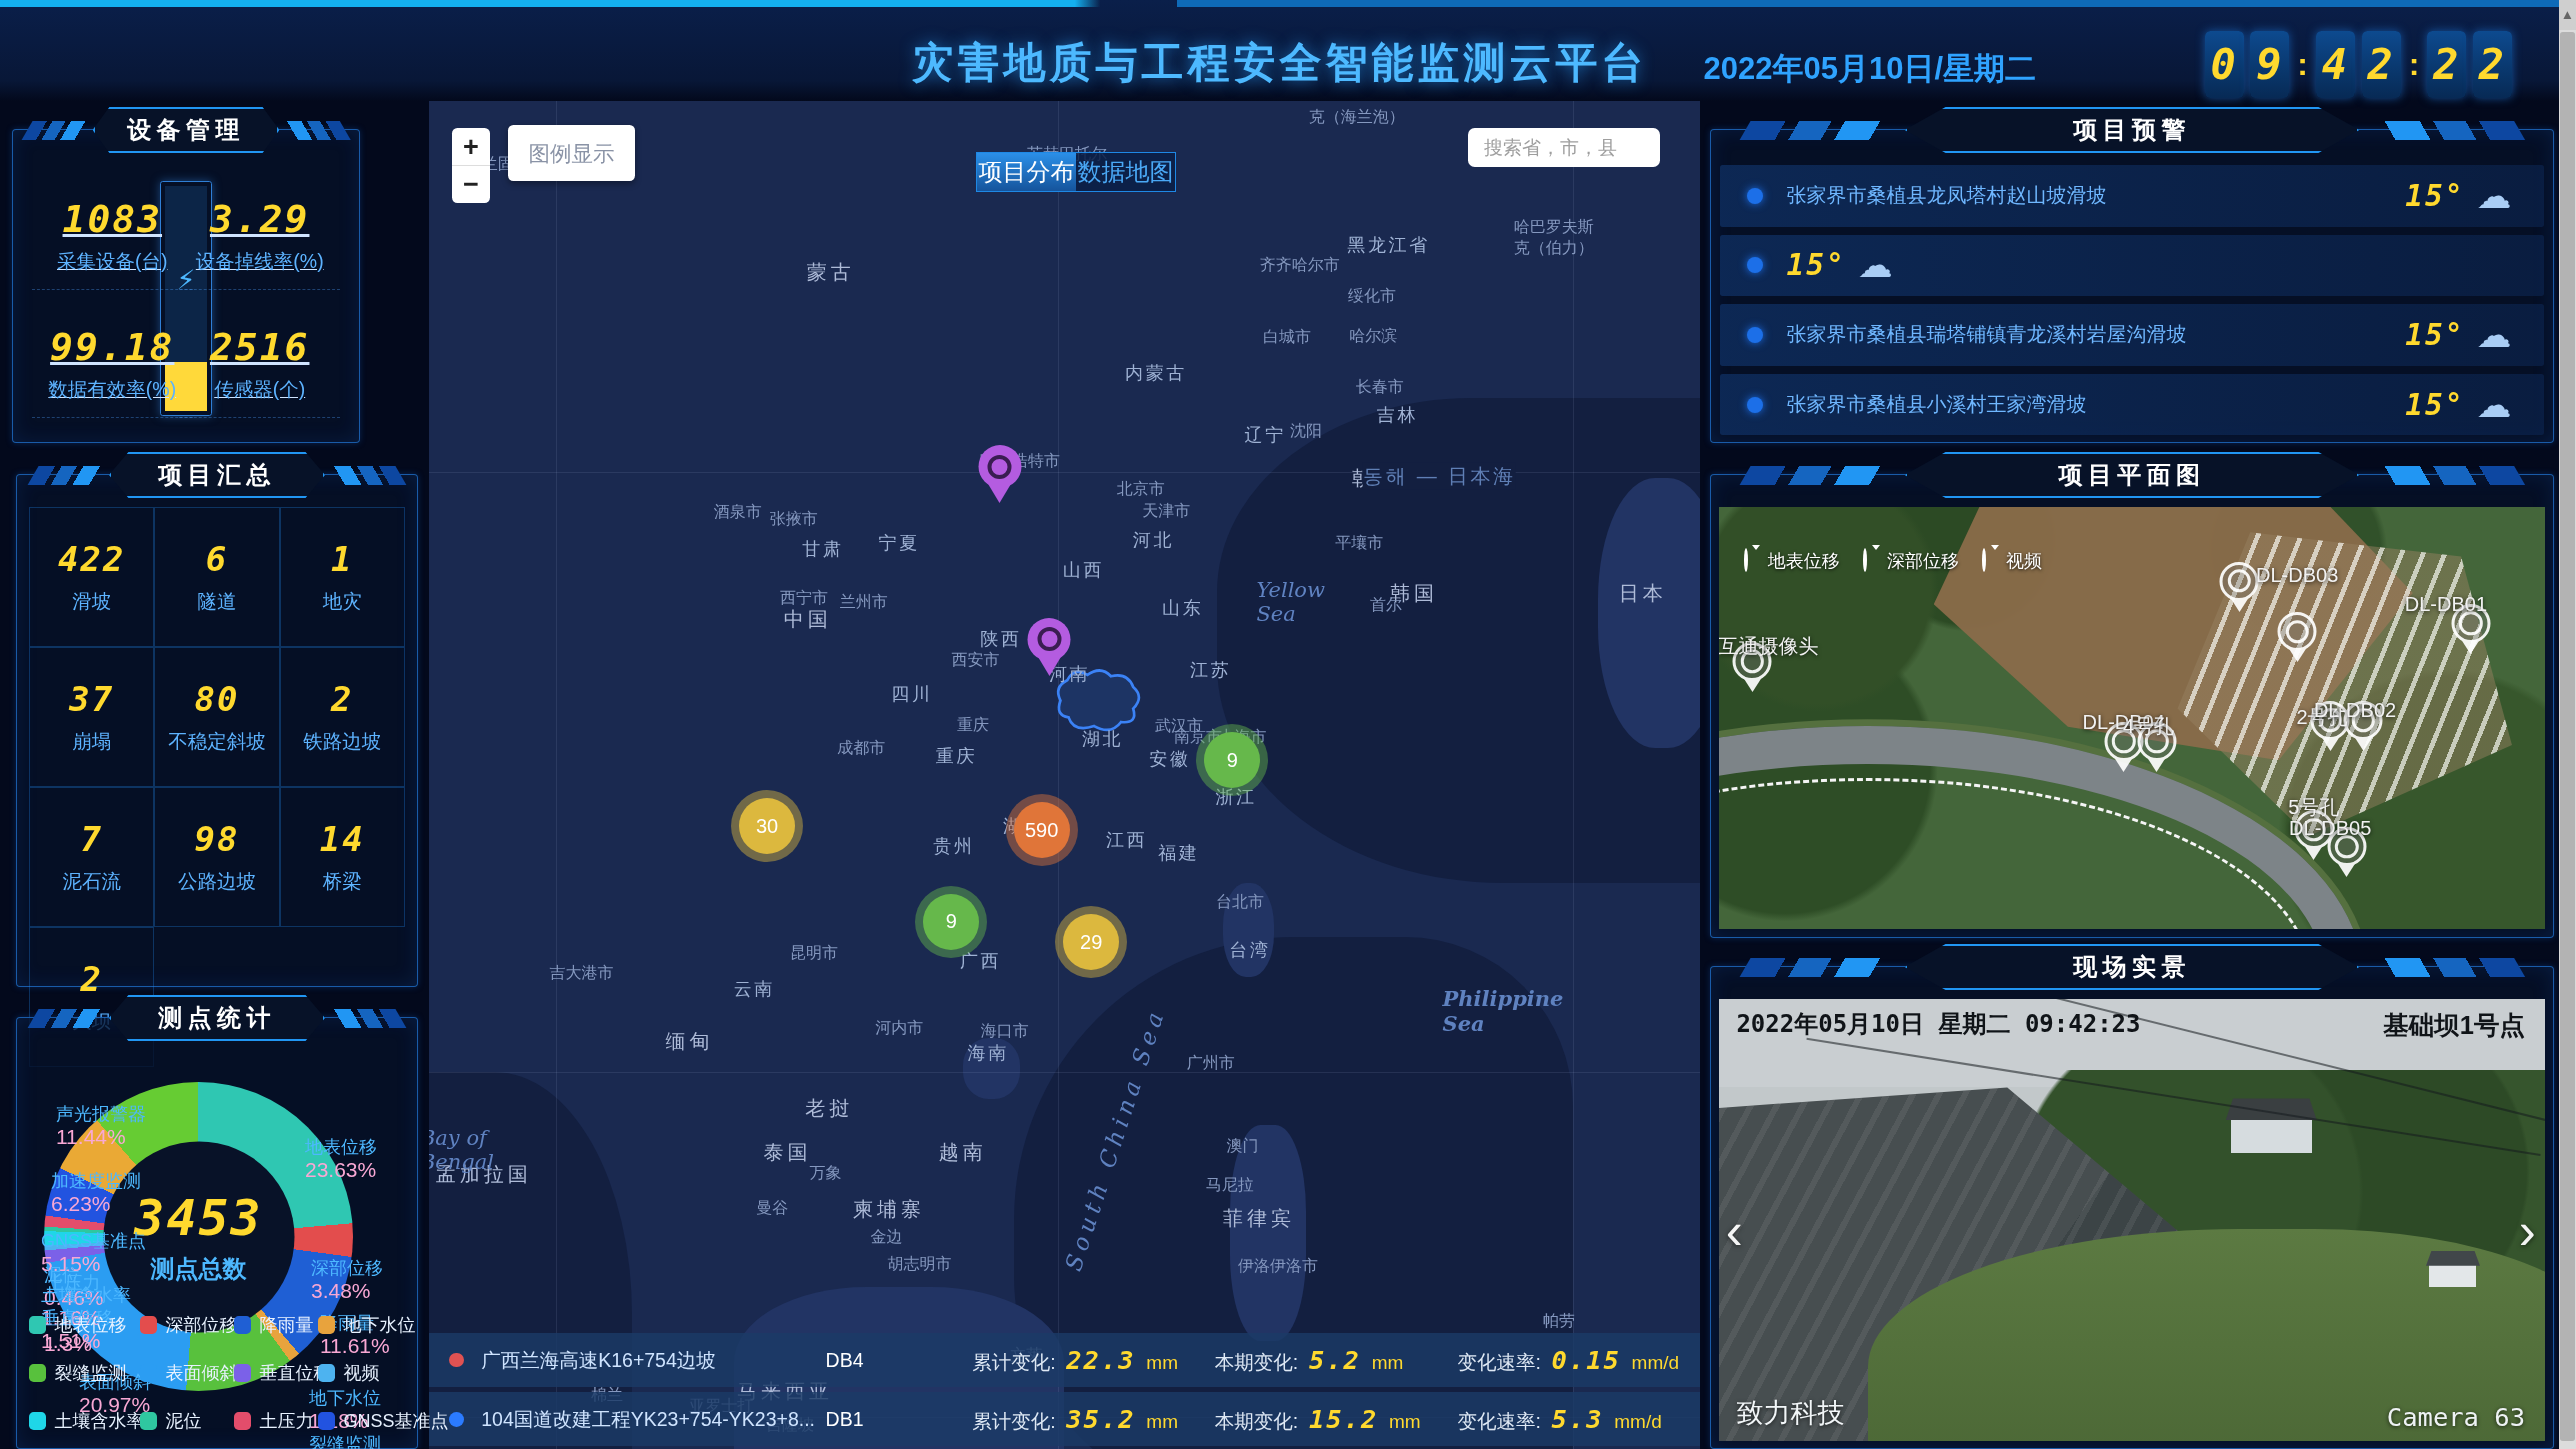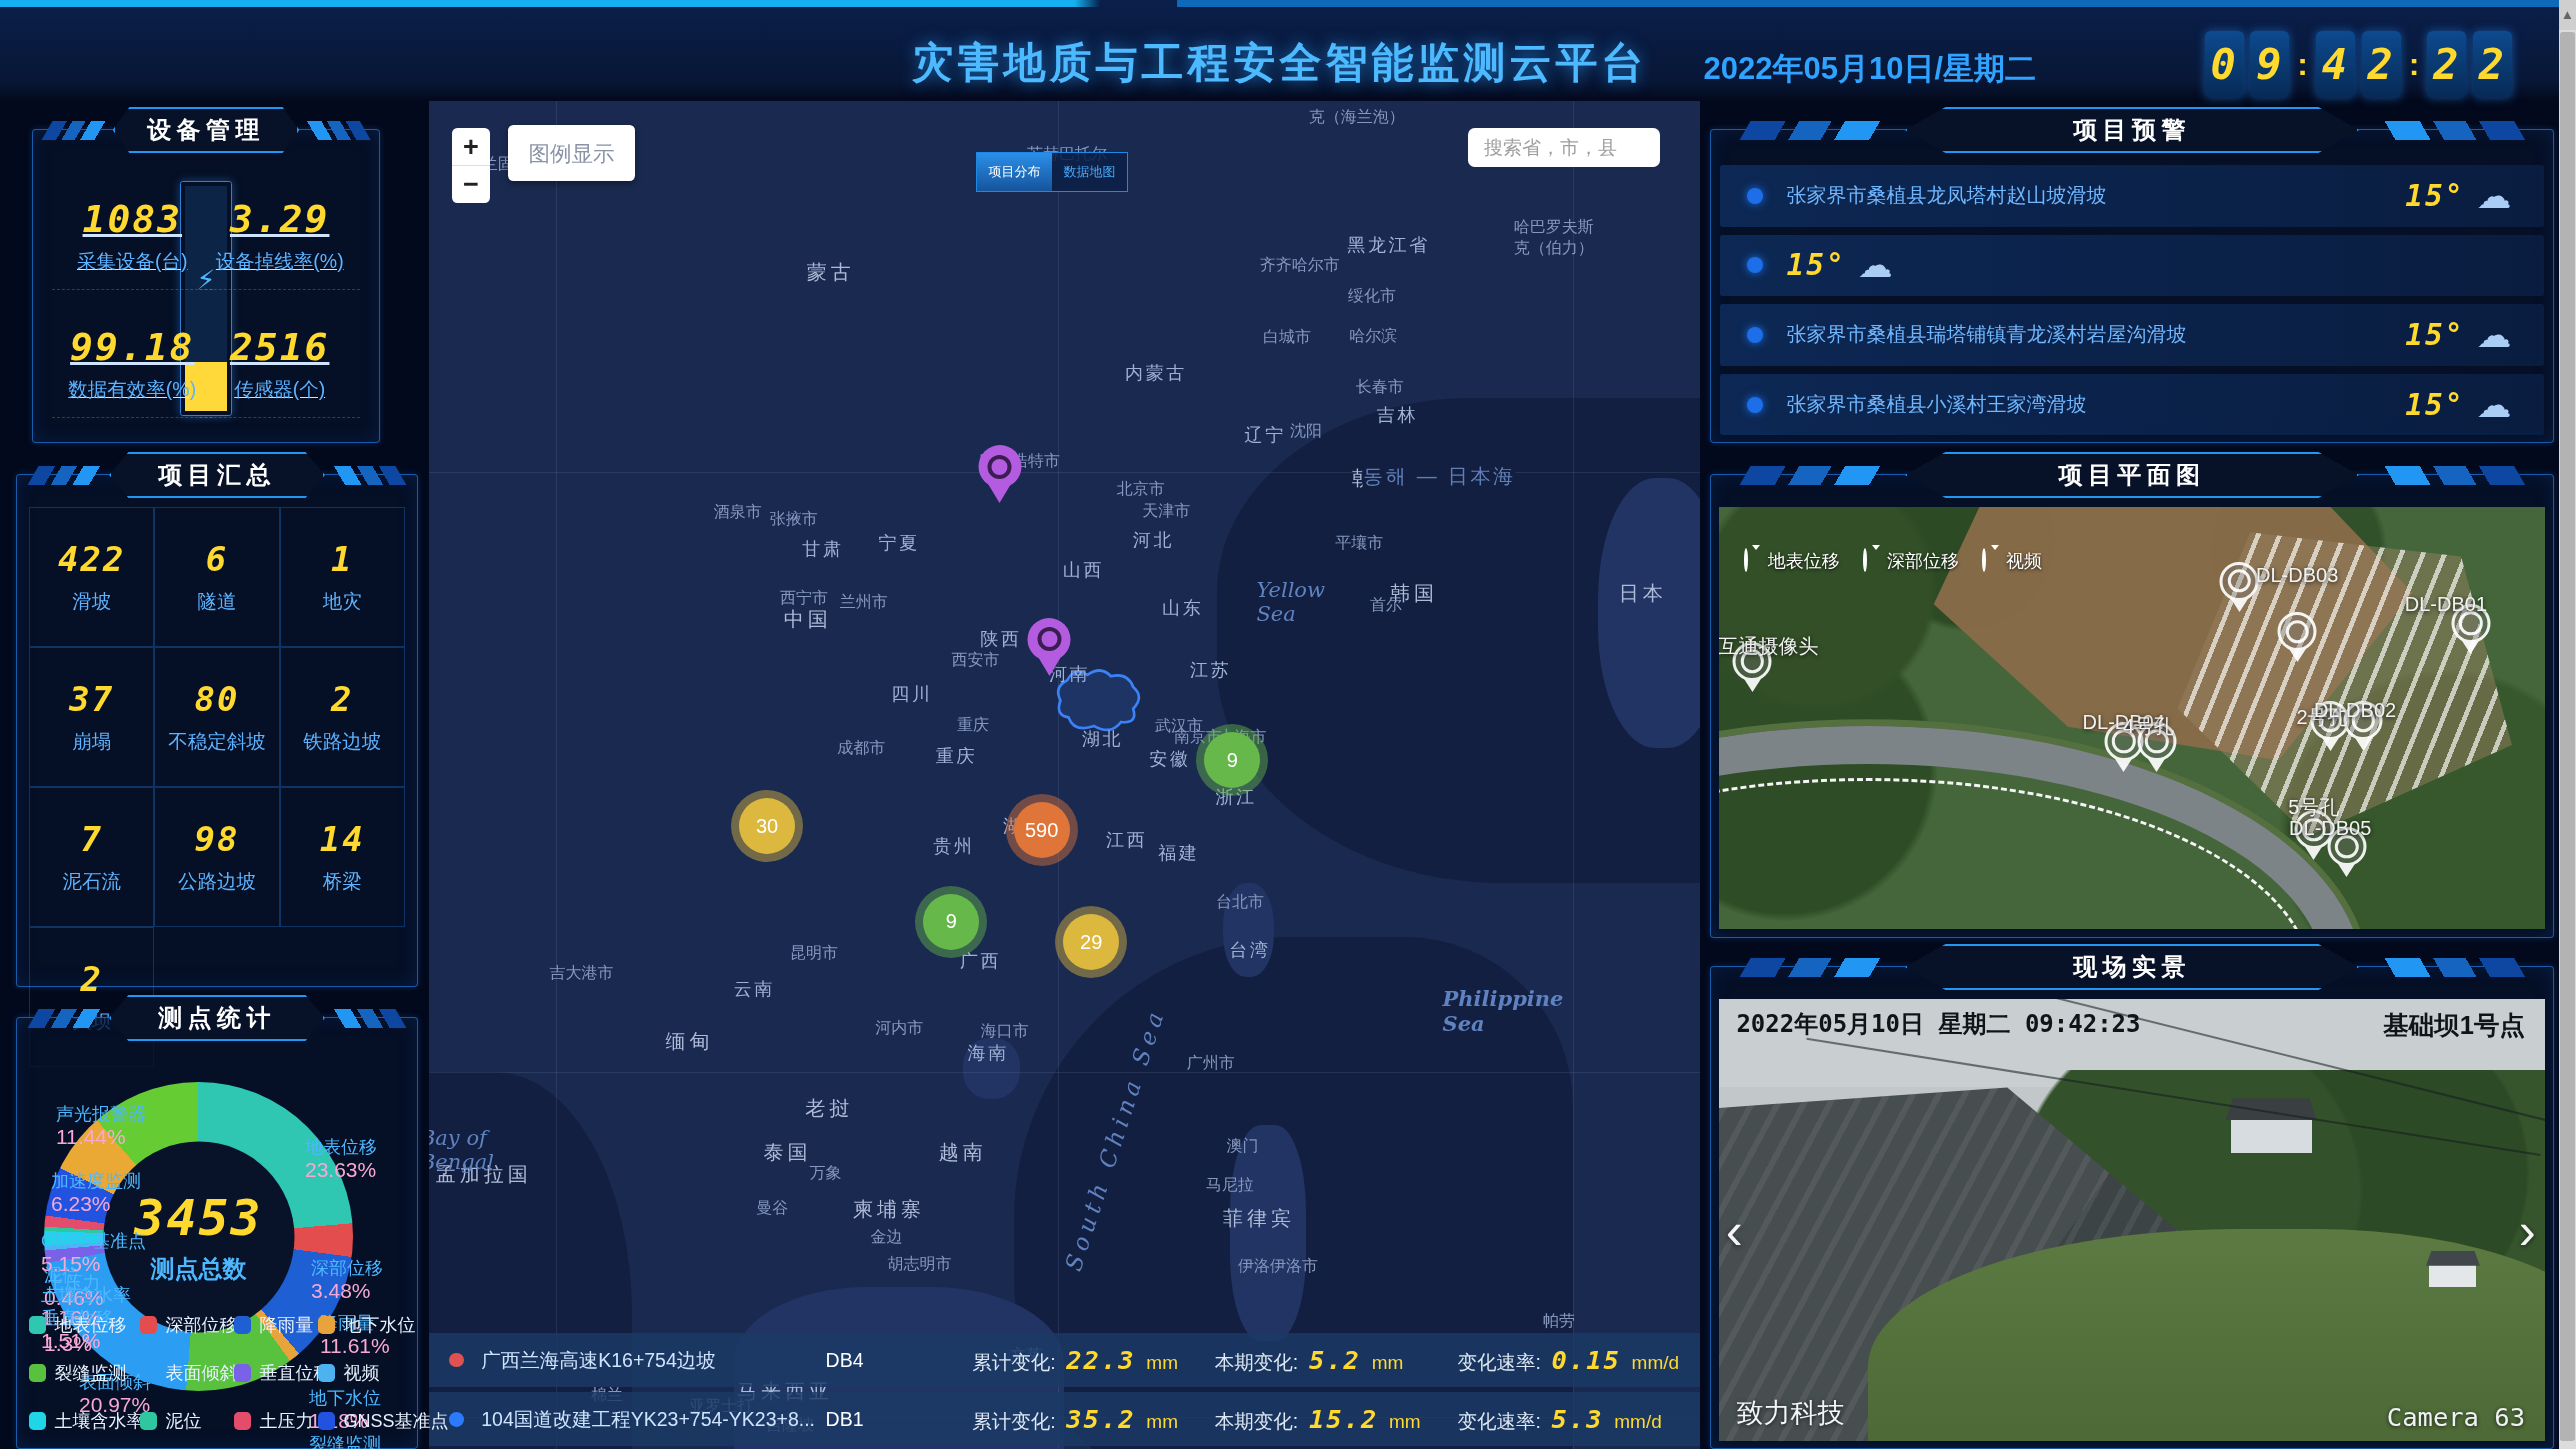--- a/index.html
+++ b/index.html
@@ -37,21 +37,21 @@
            clip-path:polygon(9% 0,91% 0,100% 50%,91% 100%,9% 100%,0 50%);
            display:flex; align-items:center; justify-content:center;
            color:#fff; font-size:24px; font-weight:bold; letter-spacing:5.4px; }
   .deco { position:absolute; top:30%; height:42%; width:16%;
            background:linear-gradient(90deg,#0d47a1 0 26%,transparent 26% 36%,#1565c0 36% 60%,transparent 60% 70%,#2196f3 70% 96%,transparent 96%); }
   .deco.l { left:4%; transform:skewX(-30deg); }
   .deco.r { right:4%; transform:skewX(30deg) scaleX(-1); }
   .pbody { position:absolute; inset:27px 9.4px 9.4px 9.4px; overflow:hidden; }
 
   
-  #device-panel { left:32px; top:129px; width:348px; height:314px; }
+  #device-panel { left:12px; top:129px; width:348px; height:314px; }
   .stat { position:absolute; width:161px; text-align:center;text-decoration:underline; }
   .stat .v { font-size:38px; }
   .stat .t { font-size:19.5px; color:#5db3ff; margin-top:6.7px; padding-bottom:14.8px;
              border-bottom:1.3px dashed rgba(77,160,255,.35); }
   .stat.s0{left:9.4px;top:40px}.stat.s1{right:9.4px;top:40px}.stat.s2{left:9.4px;top:168px}.stat.s3{right:9.4px;top:168px}
   #battery { position:absolute; left:50%; top:24px; transform:translateX(-50%); width:52px; height:235px;
              border:1.3px solid #2f7fd6; border-radius:2.7px; padding:4px; box-shadow:0 0 9.4px rgba(47,127,214,.5); }
   #battery .inner { position:relative; width:100%; height:100%; background:#0c2547; overflow:hidden; }
   #battery .fill { position:absolute; left:0; right:0; bottom:0; height:22%; background:#ffd93a; }
   #battery .bolt { position:absolute; left:50%; top:42%; transform:translate(-50%,-50%);
@@ -105,22 +105,22 @@
   .pin .head::after { content:""; position:absolute; left:50%; top:50%; transform:translate(-50%,-50%);
           width:16px; height:16px; border-radius:50%; border:4.7px solid #3a1d52; }
   .pin .tail { position:absolute; left:50%; top:38px; transform:translateX(-50%);
           border-left:12px solid transparent; border-right:12px solid transparent; border-top:20px solid #b45ce0; }
   #map-toolbar-zoomin,#map-toolbar-zoomout { position:absolute; left:23px; width:38px; height:38px; background:#fff;
           color:#222; font-size:27px; font-weight:bold; border:none; border-radius:5.4px 5.4px 0 0; cursor:pointer; }
   #map-toolbar-zoomout { top:64px; border-radius:0 0 5.4px 5.4px; border-top:0.7px solid #ddd; }
   #legend-btn { position:absolute; left:79px; top:24px; width:127px; height:56px; background:#fff; border:none;
           border-radius:5.4px; color:#8a93a6; font-size:21.5px; cursor:pointer; box-shadow:0 2.7px 6.7px rgba(0,0,0,.35); }
   #map-tabs { position:absolute; left:547px; top:51px; display:flex; border:1.3px solid #1e88e5; }
-  #map-tabs .tab { width:75px; height:38px; display:flex; align-items:center; justify-content:center;
-          font-size:13px; color:#4aa8f5; background:rgba(10,30,70,.85); cursor:pointer; }
+  #map-tabs .tab { width:99px; height:38px; display:flex; align-items:center; justify-content:center;
+          font-size:24px; color:#4aa8f5; background:rgba(10,30,70,.85); cursor:pointer; }
   #map-tabs .tab.active { background:linear-gradient(180deg,#2b8fe8,#15549c); color:#fff; }
   #map-search { position:absolute; right:40px; top:27px; width:192px; height:39px; border:none; border-radius:6.7px;
           padding:0 16px; font-size:19px; color:#333; background:#fff; }
   #map-search::placeholder { color:#9e9e9e; }
   #hunan-outline { position:absolute; left:48.6%; top:41.5%; }
   .maprow { position:absolute; left:0; right:0; height:54px; background:rgba(27,58,102,.82);
           display:flex; align-items:center; font-size:19.5px; color:#dfe9f5; }
   .maprow .dot { width:14.8px; height:14.8px; border-radius:50%; margin:0 17.4px 0 20px; flex:0 0 14.8px; }
   .maprow .name { width:362px; color:#cfe4ff; }
   .maprow .station { width:154px; color:#fff; }

